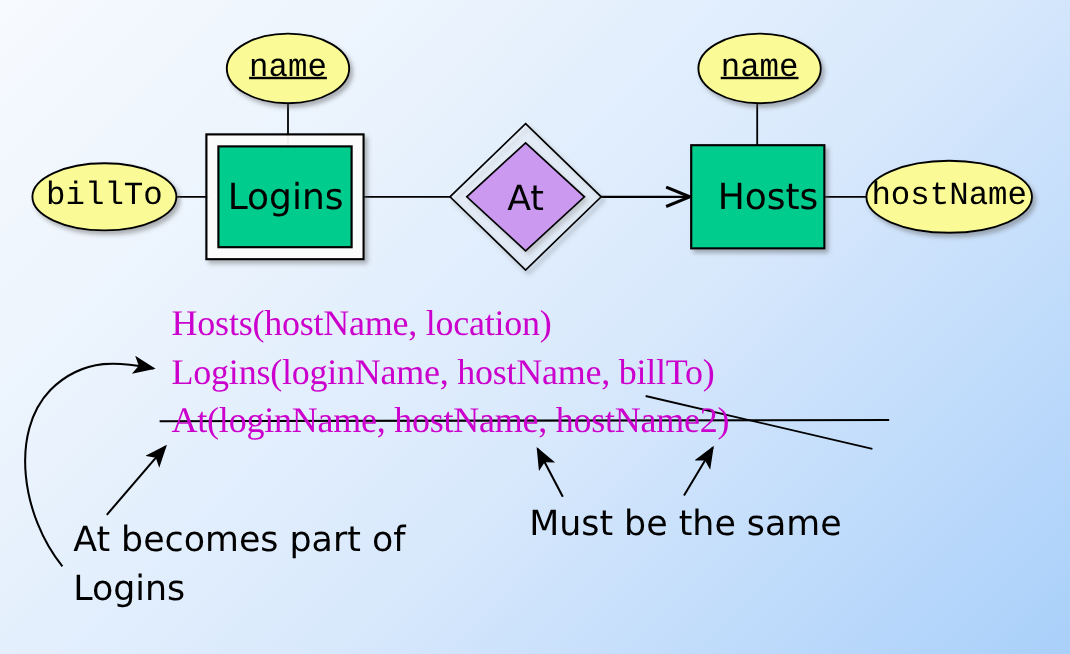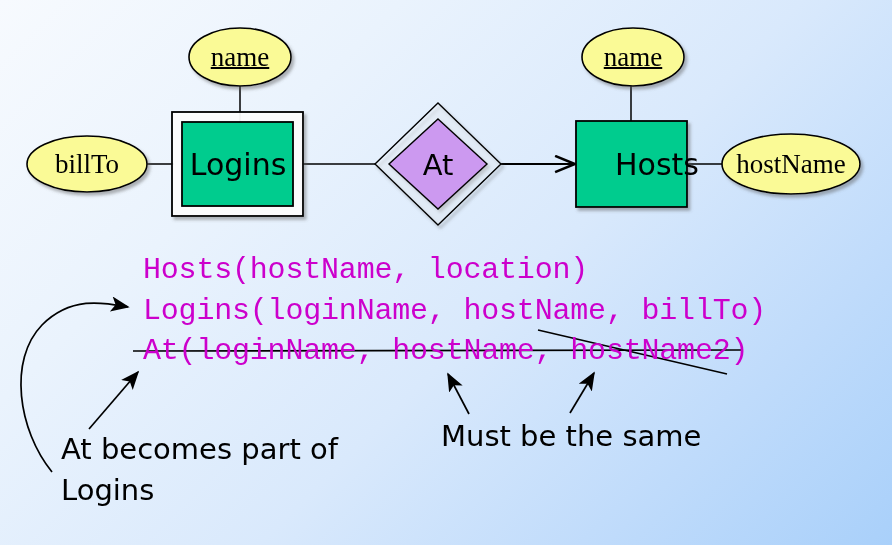--- a/index.html
+++ b/index.html
@@ -35,40 +35,40 @@
     position: absolute;
     display: flex;
     align-items: center;
     justify-content: center;
     color: #000;
     white-space: nowrap;
     pointer-events: none;
   }
   .attr-label {
     font-size: 27px;
-    font-family: Liberation Serif, serif;
+    font-family: Liberation Mono, monospace;
   }
   .attr-label.key {
     text-decoration: underline;
     text-underline-offset: 1px;
   }
   .entity-label {
     font-size: 30px;
     font-family: "DejaVu Sans", sans-serif;
   }
   .rel-label {
     font-size: 29px;
     font-family: "DejaVu Sans", sans-serif;
   }
   .schema-line {
     position: absolute;
     left: 143px;
     color: #cc00cc;
     font-size: 30px;
-    font-family: Liberation Mono, monospace;
+    font-family: Liberation Serif, serif;
     white-space: nowrap;
     letter-spacing: -0.2px;
   }
   .note {
     position: absolute;
     color: #000;
     font-size: 29px;
     font-family: "DejaVu Sans", sans-serif;
     white-space: nowrap;
     line-height: 1.42;
@@ -139,21 +139,21 @@
   <div class="node-label attr-label key" style="left:190px; top:38px; width:100px; height:38px;">name</div>
 
   <div class="node-label attr-label" style="left:28px; top:146px; width:118px; height:36px;">billTo</div>
 
   <div class="node-label attr-label key" style="left:583px; top:38px; width:100px; height:38px;">name</div>
 
   <div class="node-label attr-label" style="left:723px; top:146px; width:136px; height:36px;">hostName</div>
 
   <div class="node-label entity-label" style="left:182px; top:146px; width:112px; height:36px;">Logins</div>
 
-  <div class="node-label entity-label" style="left:601px; top:146px; width:112px; height:36px;">Hosts</div>
+  <div class="node-label entity-label" style="left:584px; top:146px; width:112px; height:36px;">Hosts</div>
 
   <div class="node-label rel-label" style="left:390px; top:147px; width:96px; height:35px;">At</div>
 
   <div class="schema-line" style="top:253px;">Hosts(hostName, location)</div>
 
   <div class="schema-line" style="top:294px;">Logins(loginName, hostName, billTo)</div>
 
   <div class="schema-line" style="top:334px;">At(loginName, hostName, hostName2)</div>
 
   <div class="note" style="left:61px; top:429px;">At becomes part of</div>

